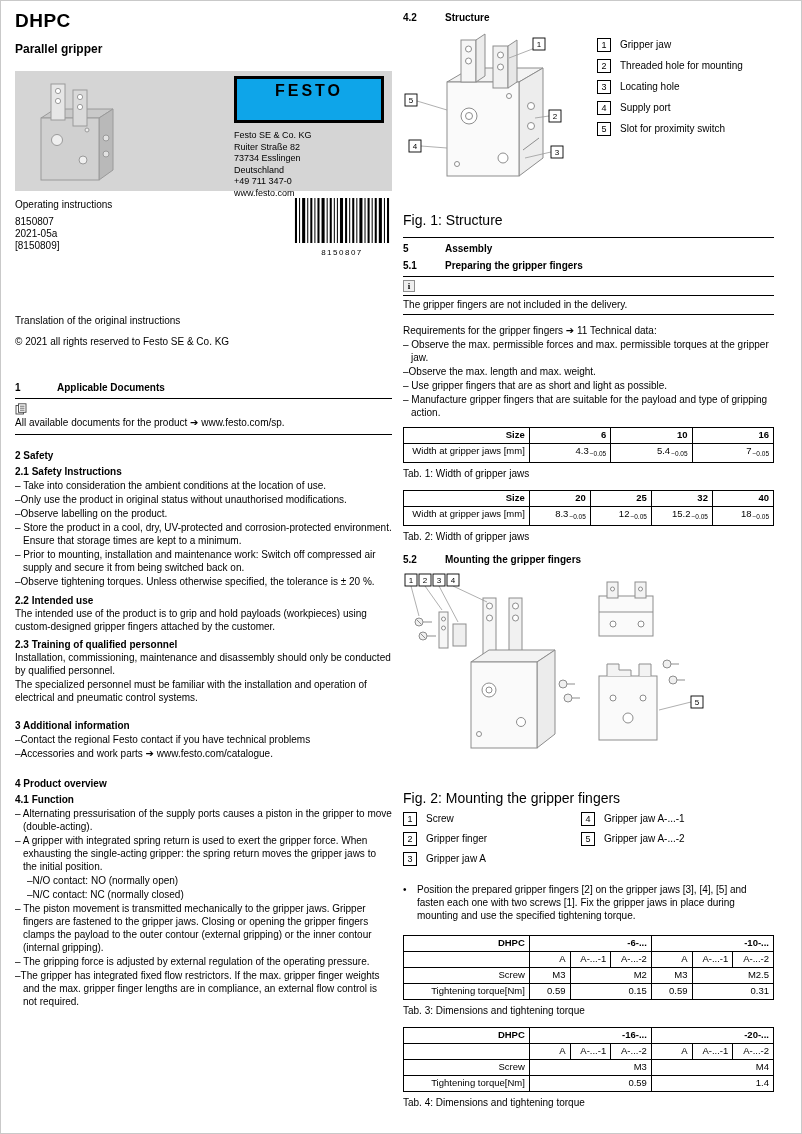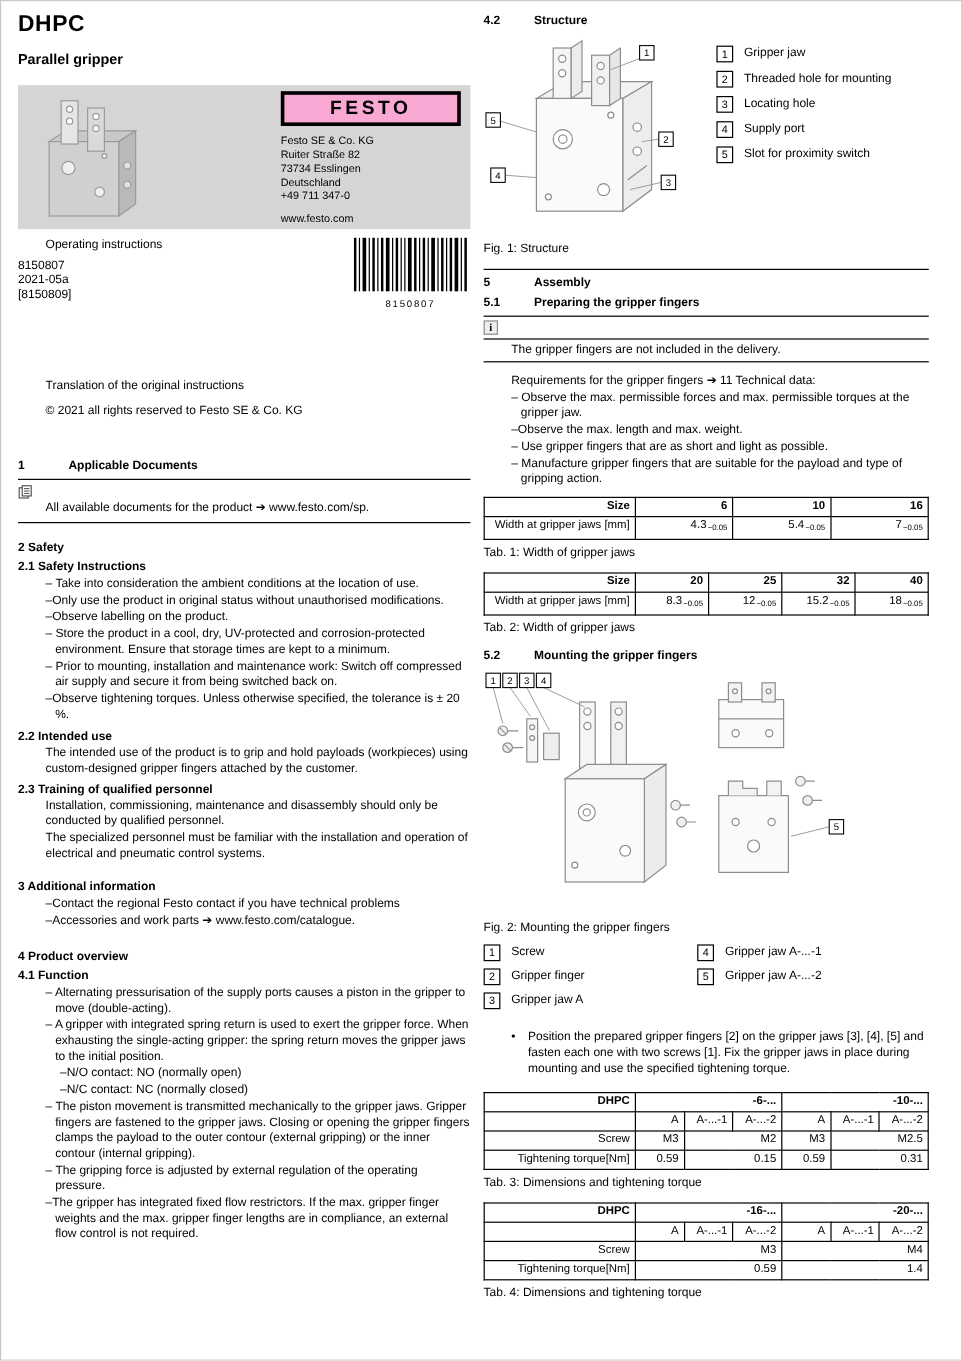--- a/index.html
+++ b/index.html
@@ -2,27 +2,27 @@
 <html><head>
 <meta charset="utf-8">
 <style>
   * { margin:0; padding:0; box-sizing:border-box; }
   html,body { background:#fff; }
   body { font-family:"Liberation Sans","DejaVu Sans",sans-serif; color:#000; }
   .page { position:relative; width:802px; height:1134px; background:#fff; border:1px solid #c9c9c9; overflow:hidden; }
   .col { position:absolute; top:0; }
   .col-left { left:14px; width:377px; }
   .col-right { left:402px; width:371px; }
-  .t { font-size:10px; line-height:13px;margin-left:23px; }
+  .t { font-size:10px; line-height:13px; }
   .b { font-weight:bold; }
   h1.title { font-size:19px; line-height:20px; font-weight:bold; padding-top:10px; letter-spacing:0.5px; }
   .subtitle { font-size:12px; font-weight:bold; margin-top:11px; }
   .hero { margin-top:15px; height:120px; background:#d5d5d5; display:flex; padding:5px 8px 4px 6px; }
   .brand-block { margin-left:auto; width:150px; display:flex; flex-direction:column; }
-  .festo-logo { border:3px solid #000; background:#f9a8d4; font-weight:bold; font-size:16px; letter-spacing:3px; text-align:center; padding:3px 0 2px; }
+  .festo-logo { border:3px solid #000; background:#0ea5e9; font-weight:bold; font-size:16px; letter-spacing:3px; text-align:center; padding:3px 0 20px; }
   .addr { margin-top:7px; font-size:9px; line-height:11.5px; }
   .web { margin-top:auto; font-size:9px; }
   .meta-row { margin-top:7px; display:flex; }
   .meta-ids { margin-top:5px; }
   .meta-ids div { font-size:10px; line-height:12px; }
   .barcode-wrap { margin-left:auto; width:100px; text-align:center; }
   .barcode-num { font-size:8px; letter-spacing:1.5px; margin-top:1px; }
   .translation { margin-top:57px; }
   .copyright { margin-top:8px; }
   .sec-head { font-weight:bold; font-size:10px; line-height:13px; }
@@ -31,21 +31,21 @@
   .mini-icon { margin:3px 0 1px; height:13px; display:flex; align-items:center; }
   .li { padding-left:8px; text-indent:-8px; margin-top:1px; }
   .sub-li { padding-left:12px; margin-top:1px; }
   .mt3 { margin-top:3px; } .mt5 { margin-top:5px; } .mt6 { margin-top:6px; }
   .mt9 { margin-top:9px; } .mt14 { margin-top:14px; } .mt15 { margin-top:15px; } .mt17 { margin-top:17px; }
   .figrow { display:flex; margin-top:6px; }
   .legend { padding-left:14px; padding-top:8px; flex:1; }
   .legend-item { display:flex; margin-bottom:7px; align-items:flex-start; }
   .nbox { width:14px; height:14px; border:1px solid #000; font-size:9px; line-height:13px; text-align:center; flex:0 0 14px; background:#fff; }
   .legend-item .lab { padding-left:9px; font-size:10px; line-height:14px; }
-  .caption { font-size:10px; line-height:13px; margin-top:3px; }
+  .caption { font-size:14px; line-height:13px; margin-top:16px; }
   .note-icon-row { height:14px; display:flex; align-items:center; margin:2px 0; }
   .info-icon { width:12px; height:12px; border:1px solid #8d8d8d; background:#efefef; font-size:9px; font-weight:bold; text-align:center; line-height:11px; font-family:"Liberation Serif","DejaVu Serif",serif; }
   table.ft { width:100%; border-collapse:collapse; margin-top:8px;text-align:right; }
   table.ft td { border:1px solid #000; padding:1px 4px 2px; font-size:9.5px; line-height:12px; vertical-align:top; }
   table.ft tr.b td { font-weight:bold; }
   .tol { font-size:6.5px; vertical-align:-2px; margin-left:1px; }
   .unit { float:right; }
   .tab-caption { font-size:10px; line-height:13px; margin:4px 0 10px; }
   .legend2 { margin-top:7px; display:grid; grid-template-columns:48% 52%; grid-template-rows:repeat(3,auto); grid-auto-flow:column; row-gap:6px; }
   .step { margin-top:17px; display:flex; }

